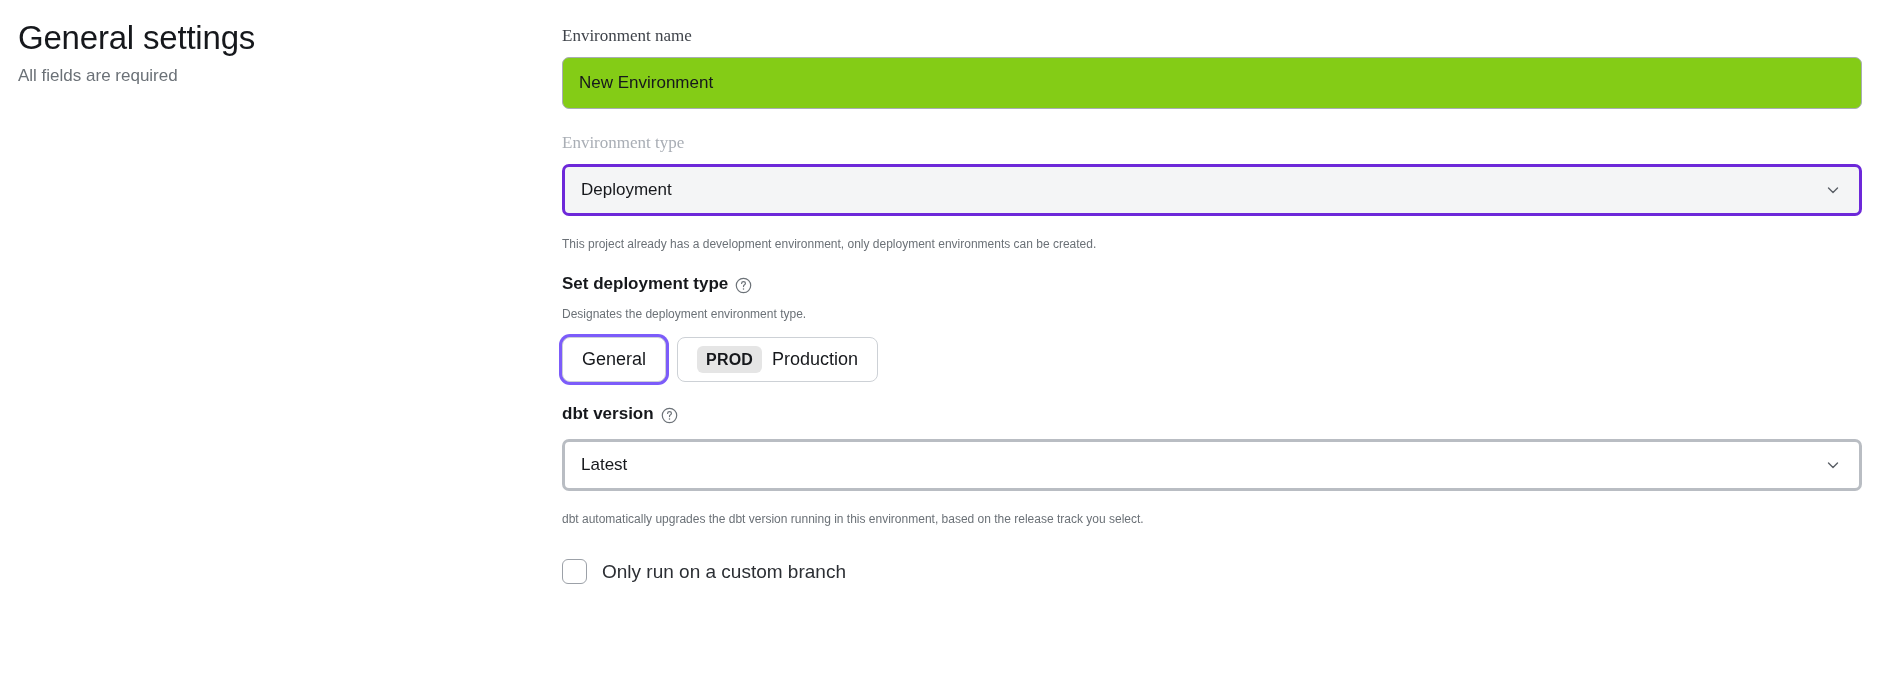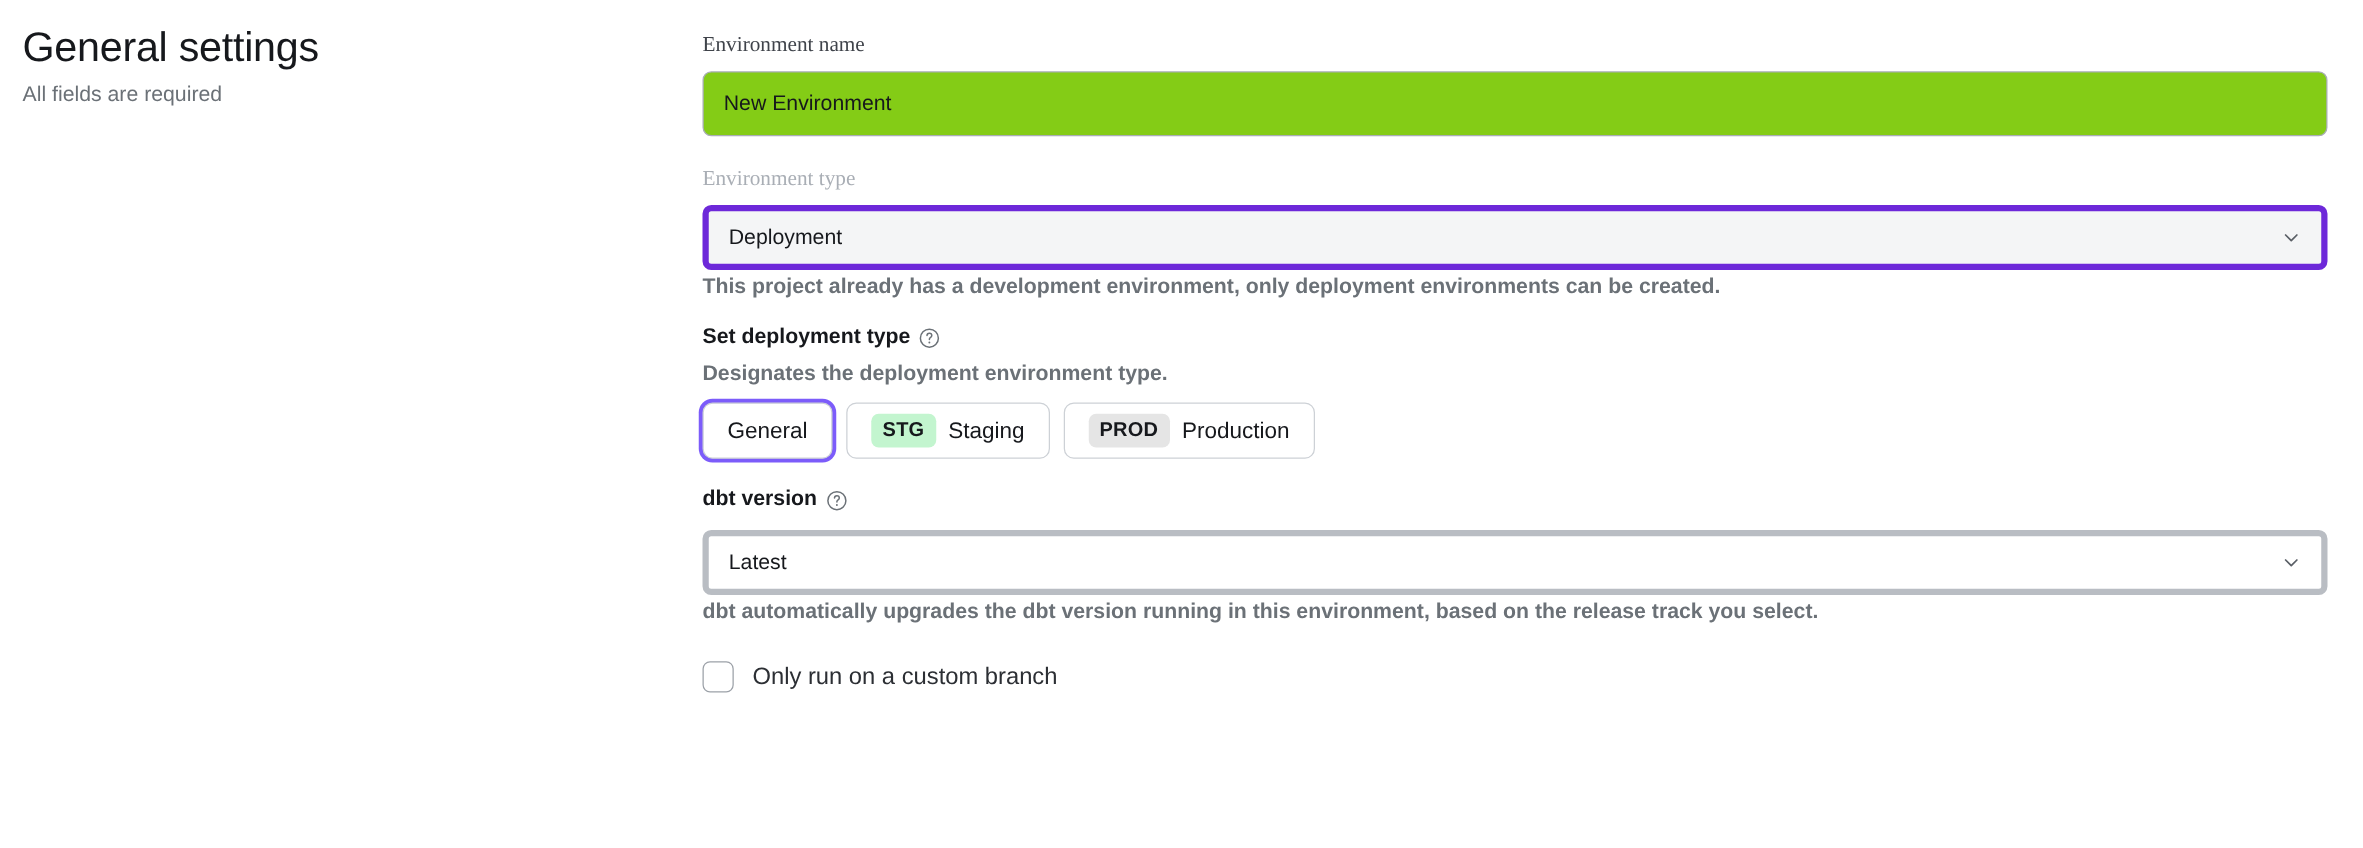--- a/index.html
+++ b/index.html
@@ -90,21 +90,21 @@
   }
 
   .select-wrap {
     position: relative;
     width: 1300px;
     height: 52px;
   }
   .select-box {
     width: 1300px;
     height: 52px;
-    border: 5px solid #6d28d9;
+    border: 3px solid #6d28d9;
     border-radius: 7px;
     background: #f4f5f6;
     display: flex;
     align-items: center;
     padding: 0 16px;
     font-size: 17px;
     color: #16181c;
   }
   .select-box.enabled {
     background: #ffffff;
@@ -115,25 +115,24 @@
     right: 22px;
     top: 50%;
     transform: translateY(-50%);
     width: 14px;
     height: 14px;
     pointer-events: none;
   }
   .chevron svg { display: block; }
 
   .help-text {
-    font-size: 17px;
+    font-size: 12px;
     line-height: 24px;
     color: #6b7177;
-    margin: 1px 0 0 0;
-    font-weight: bold;
+    margin: 16px 0 0 0;
   }
   .help-text.tight { margin-top: 6px; }
 
   .help-icon {
     width: 17px;
     height: 17px;
     display: inline-block;
     flex: none;
     position: relative;
     top: 1px;
@@ -252,24 +251,20 @@
           </svg>
         </span>
       </div>
       <p class="help-text tight">Designates the deployment environment type.</p>
 
       <div class="seg-row">
         <button class="seg-btn focused">
           <span class="seg-label">General</span>
         </button>
         <button class="seg-btn">
-          <span class="seg-badge stg">STG</span>
-          <span class="seg-label">Staging</span>
-        </button>
-        <button class="seg-btn">
           <span class="seg-badge prod">PROD</span>
           <span class="seg-label">Production</span>
         </button>
       </div>
     </div>
 
     <div class="sp-20"></div>
 
     <div class="field">
       <div class="field-label-strong">

